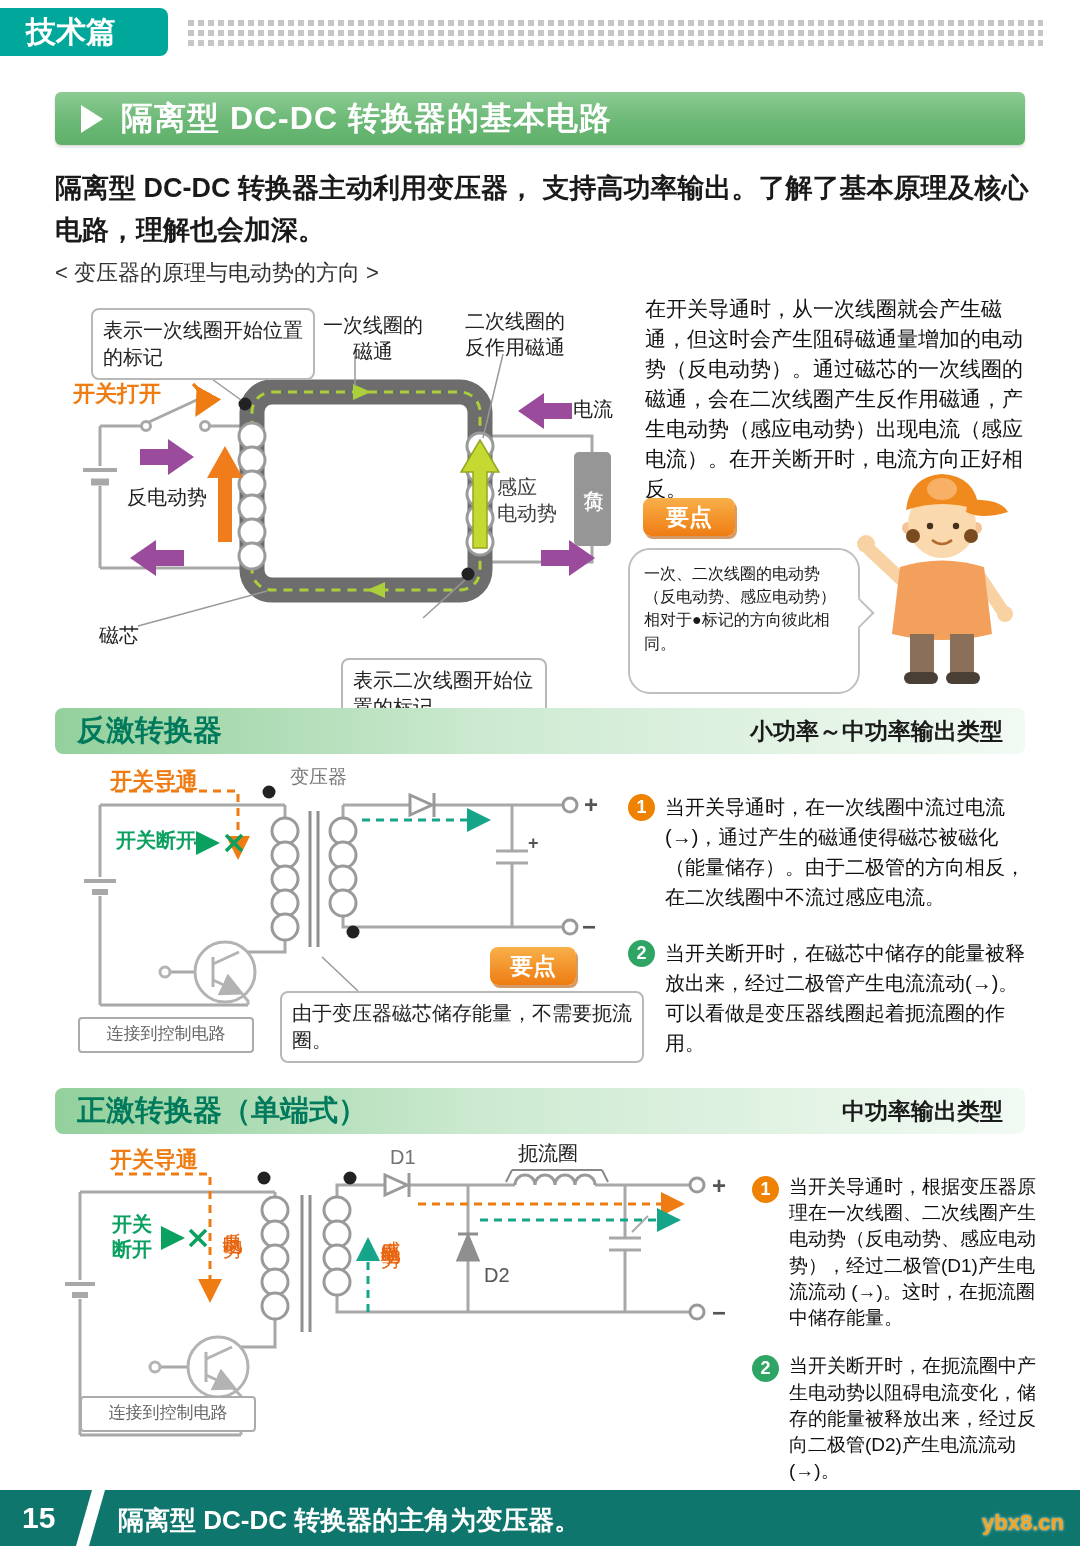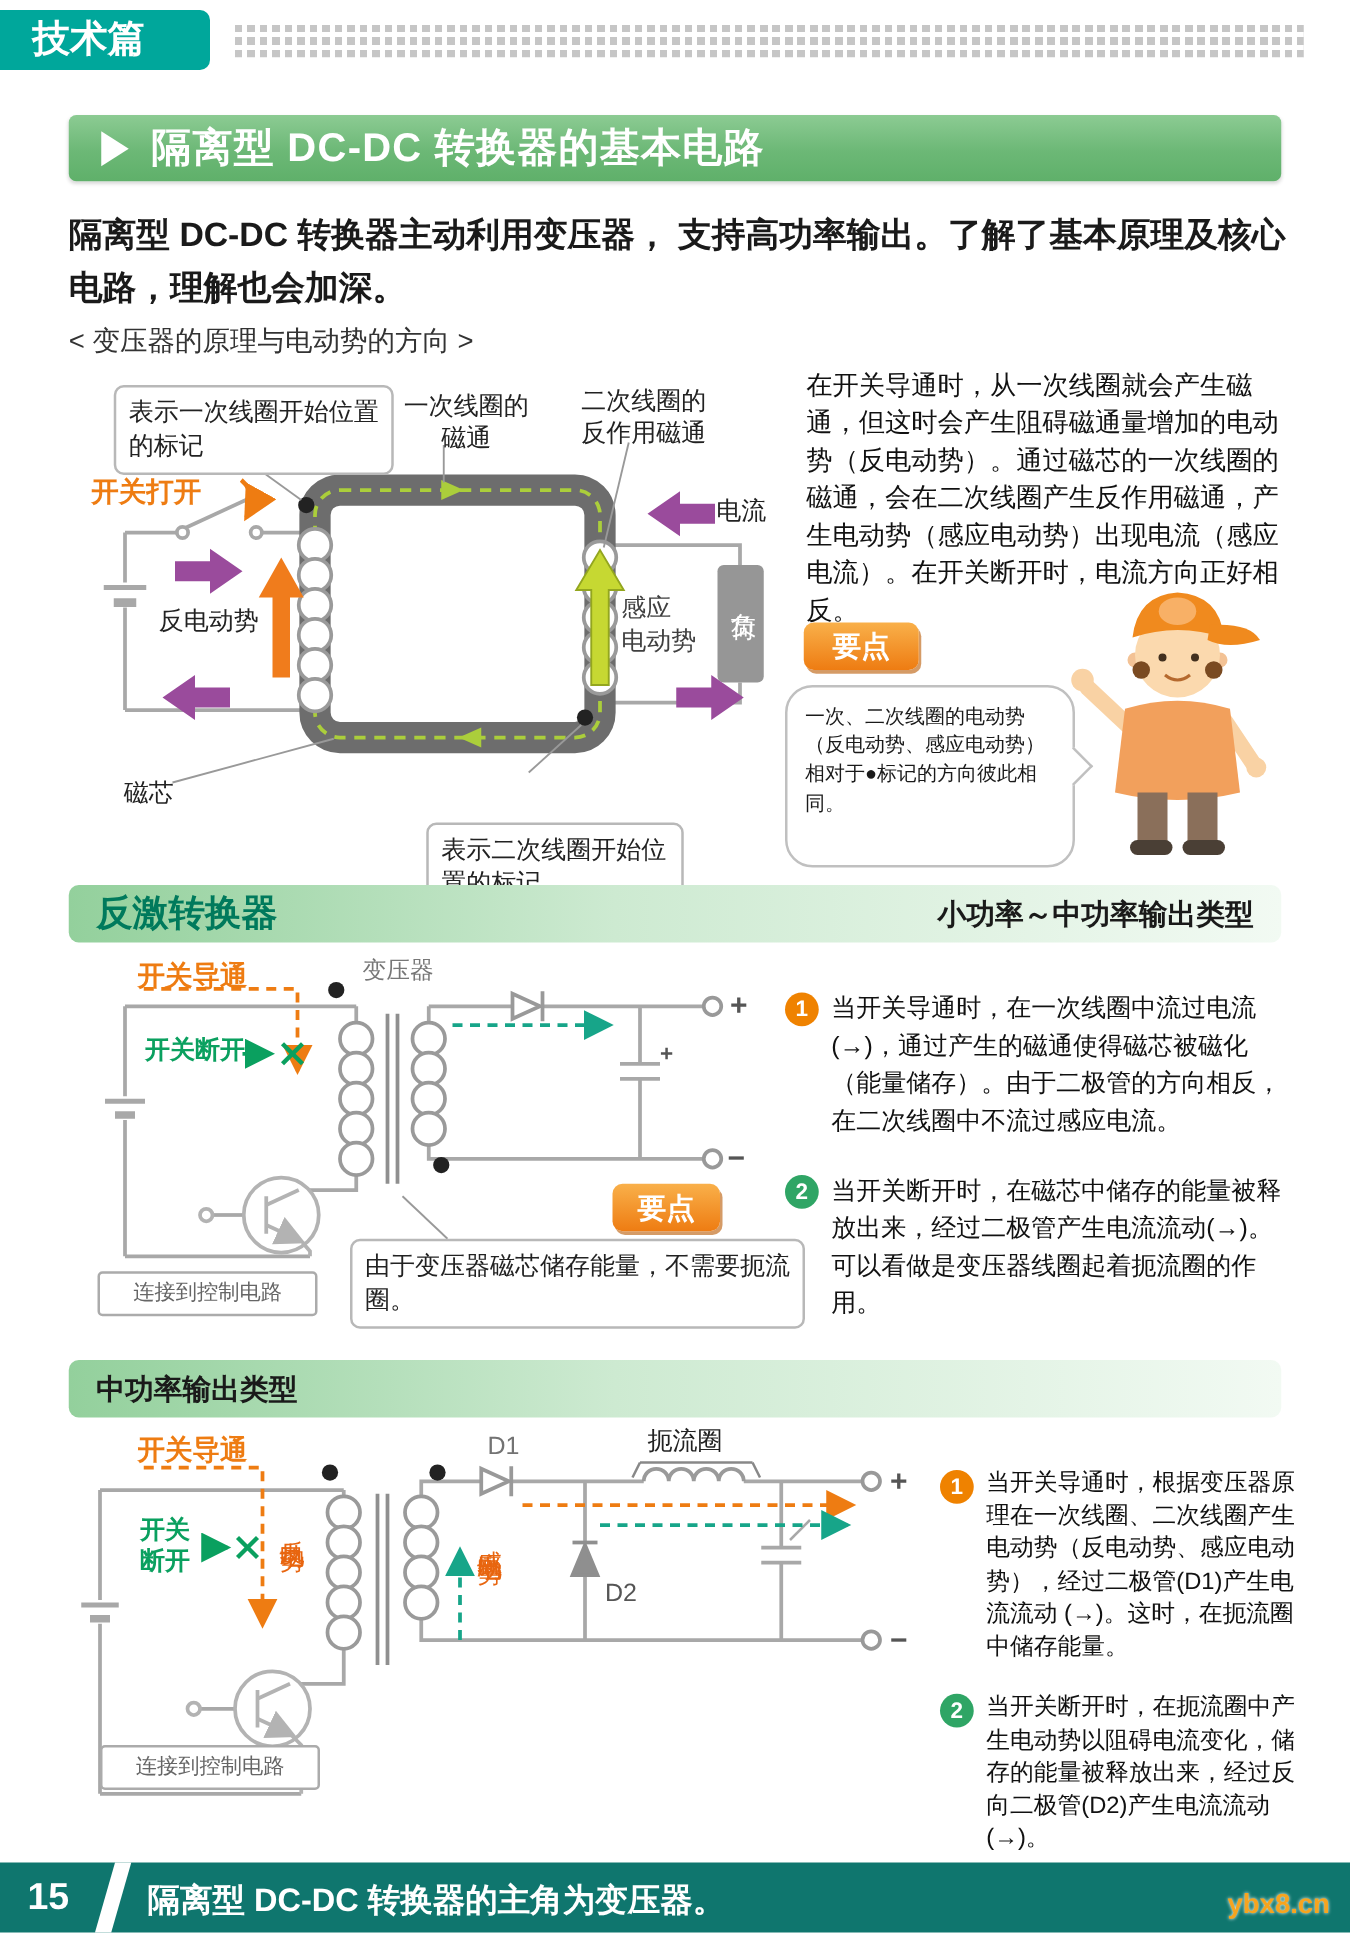--- a/index.html
+++ b/index.html
@@ -287,20 +287,21 @@
     <span class="pnum o">1</span>
     <span class="ptext">当开关导通时，在一次线圈中流过电流(→)，通过产生的磁通使得磁芯被磁化（能量储存）。由于二极管的方向相反，在二次线圈中不流过感应电流。</span>
   </div>
   <div class="point-row">
     <span class="pnum g">2</span>
     <span class="ptext">当开关断开时，在磁芯中储存的能量被释放出来，经过二极管产生电流流动(→)。可以看做是变压器线圈起着扼流圈的作用。</span>
   </div>
 </div>
 
 <div class="abs section-bar" style="top:1088px;">
+  <span class="st">正激转换器（单端式）</span>
   <span class="tt">中功率输出类型</span>
 </div>
 
 <div class="dgc" style="left:60px;top:1140px;width:690px;height:336px;">
   <svg width="690" height="336" viewBox="0 0 690 336">
     <defs>
       <marker id="d3o" markerWidth="10" markerHeight="10" refX="7" refY="4" orient="auto">
           <path d="M0,0L8,4L0,8Z" fill="#ee7c12"></path>
         </marker>
       <marker id="d3t" markerWidth="10" markerHeight="10" refX="7" refY="4" orient="auto">

